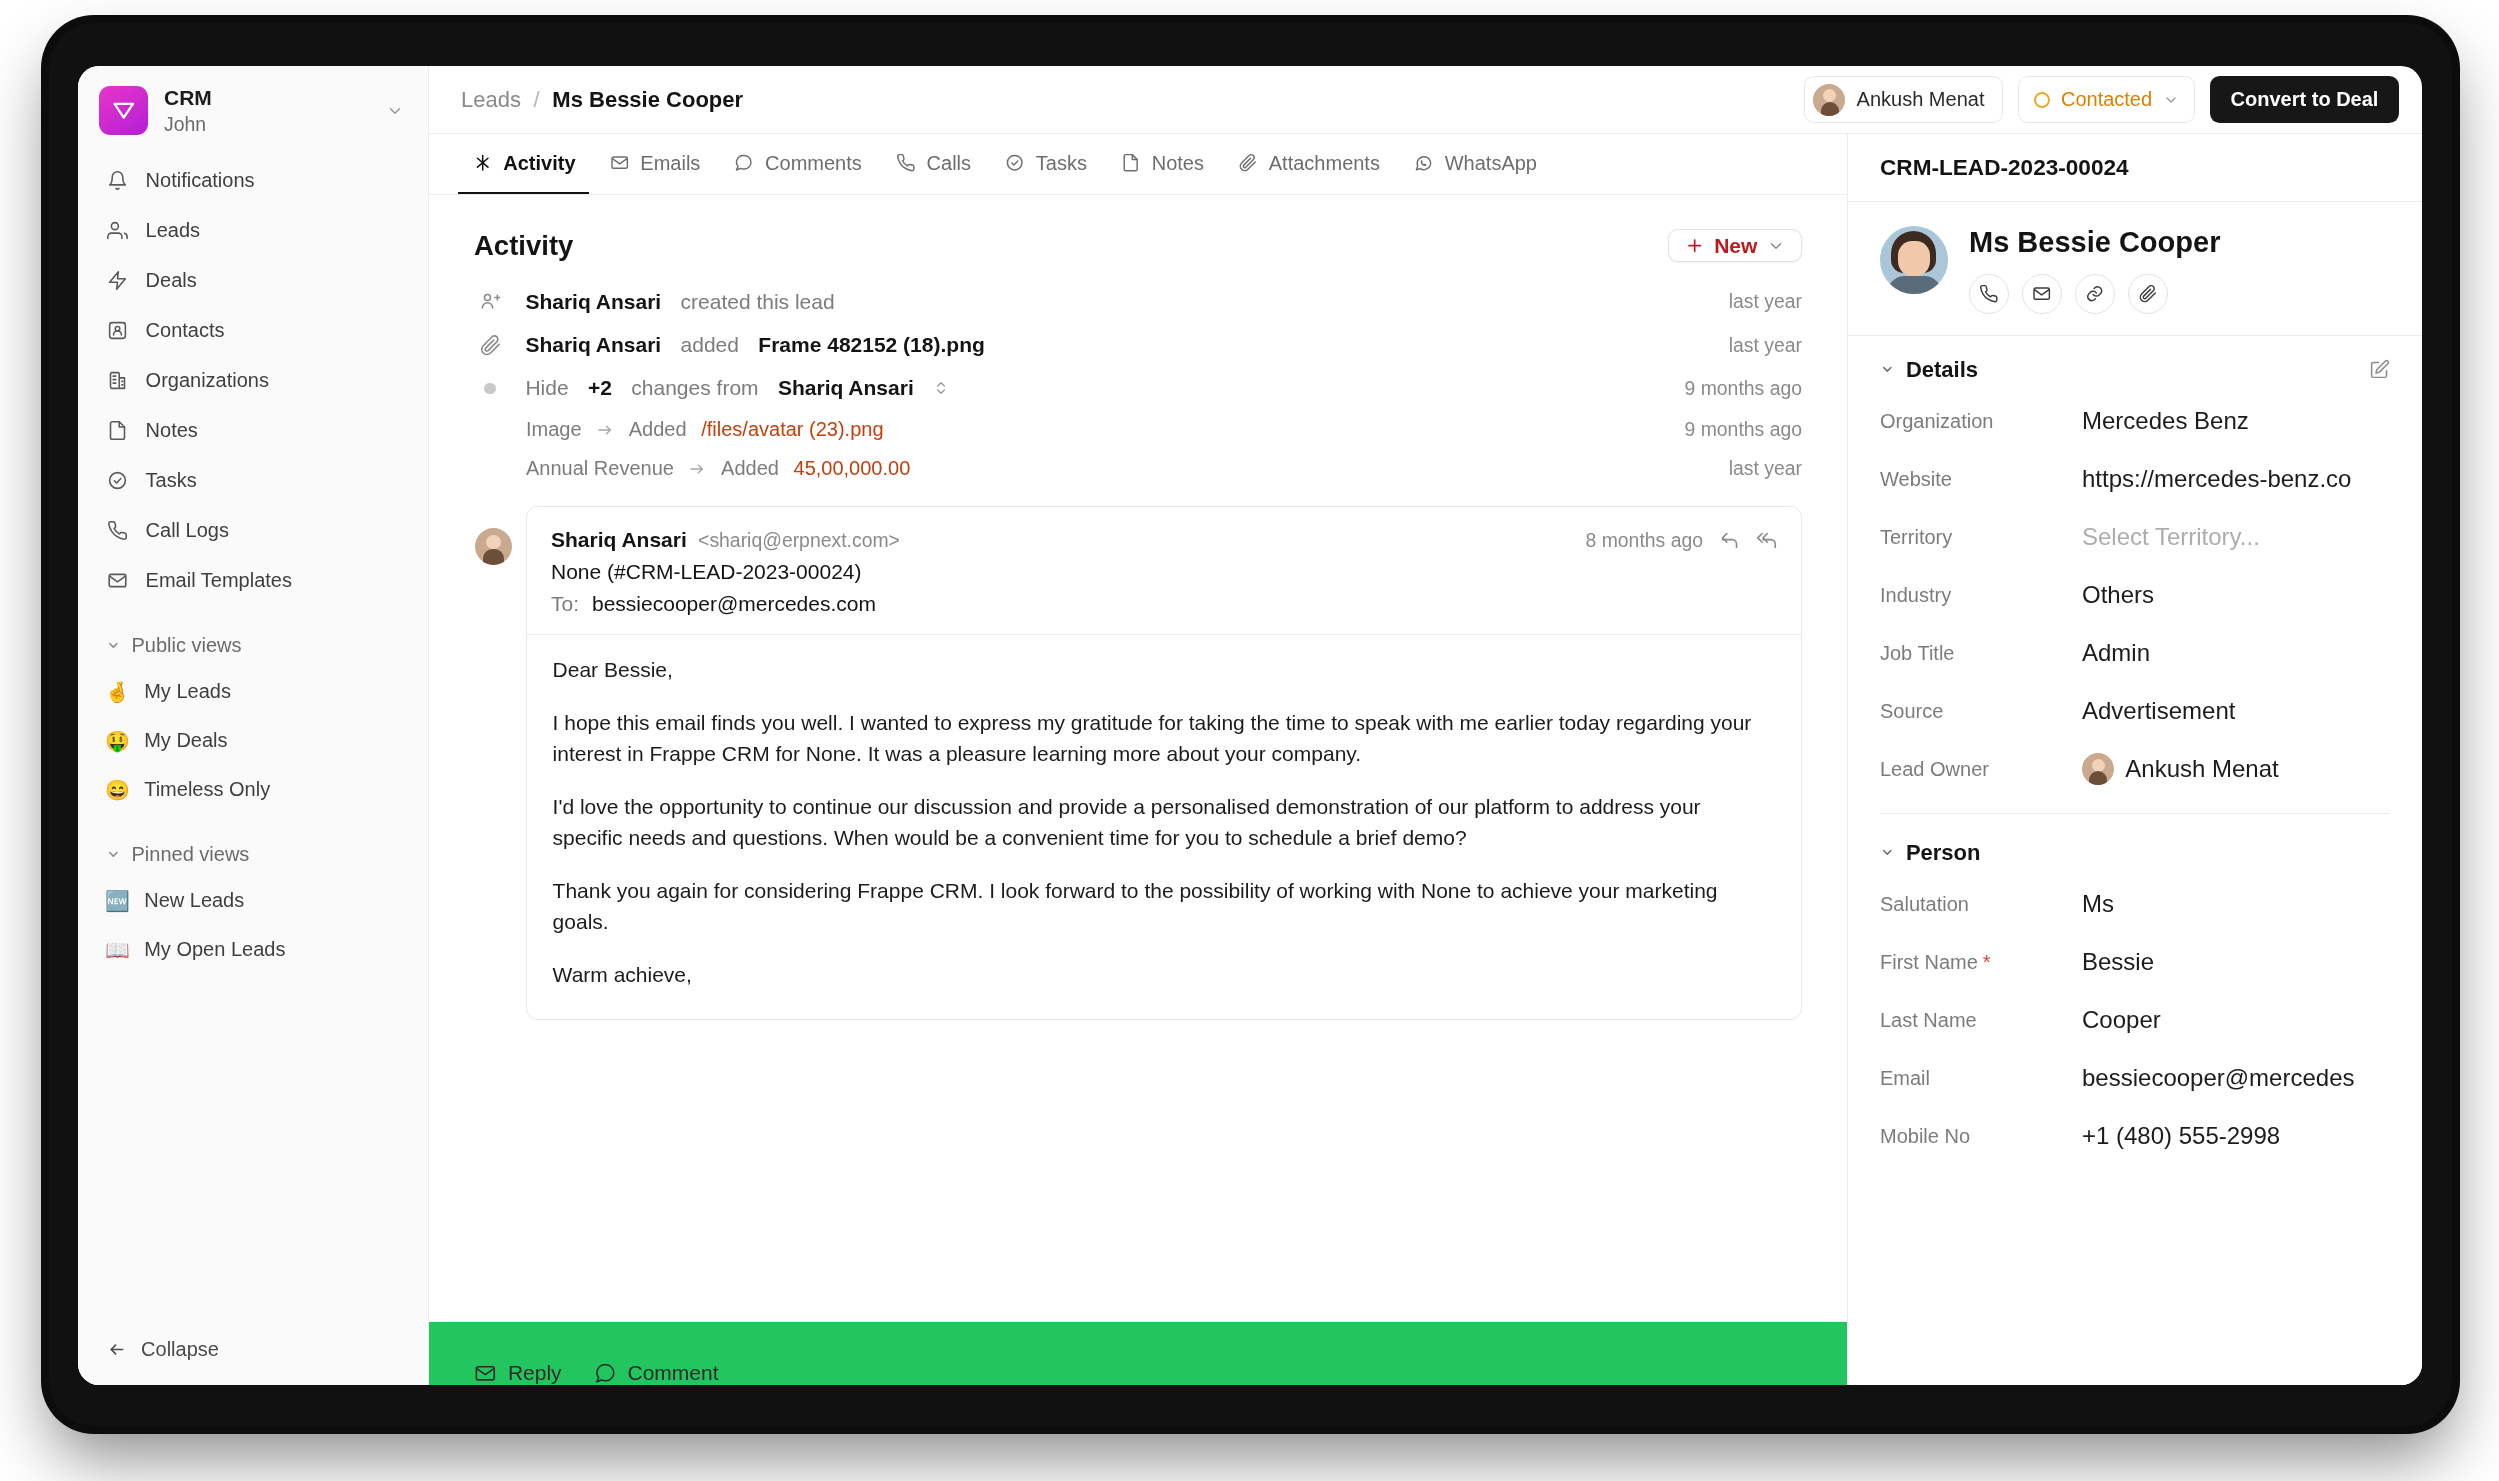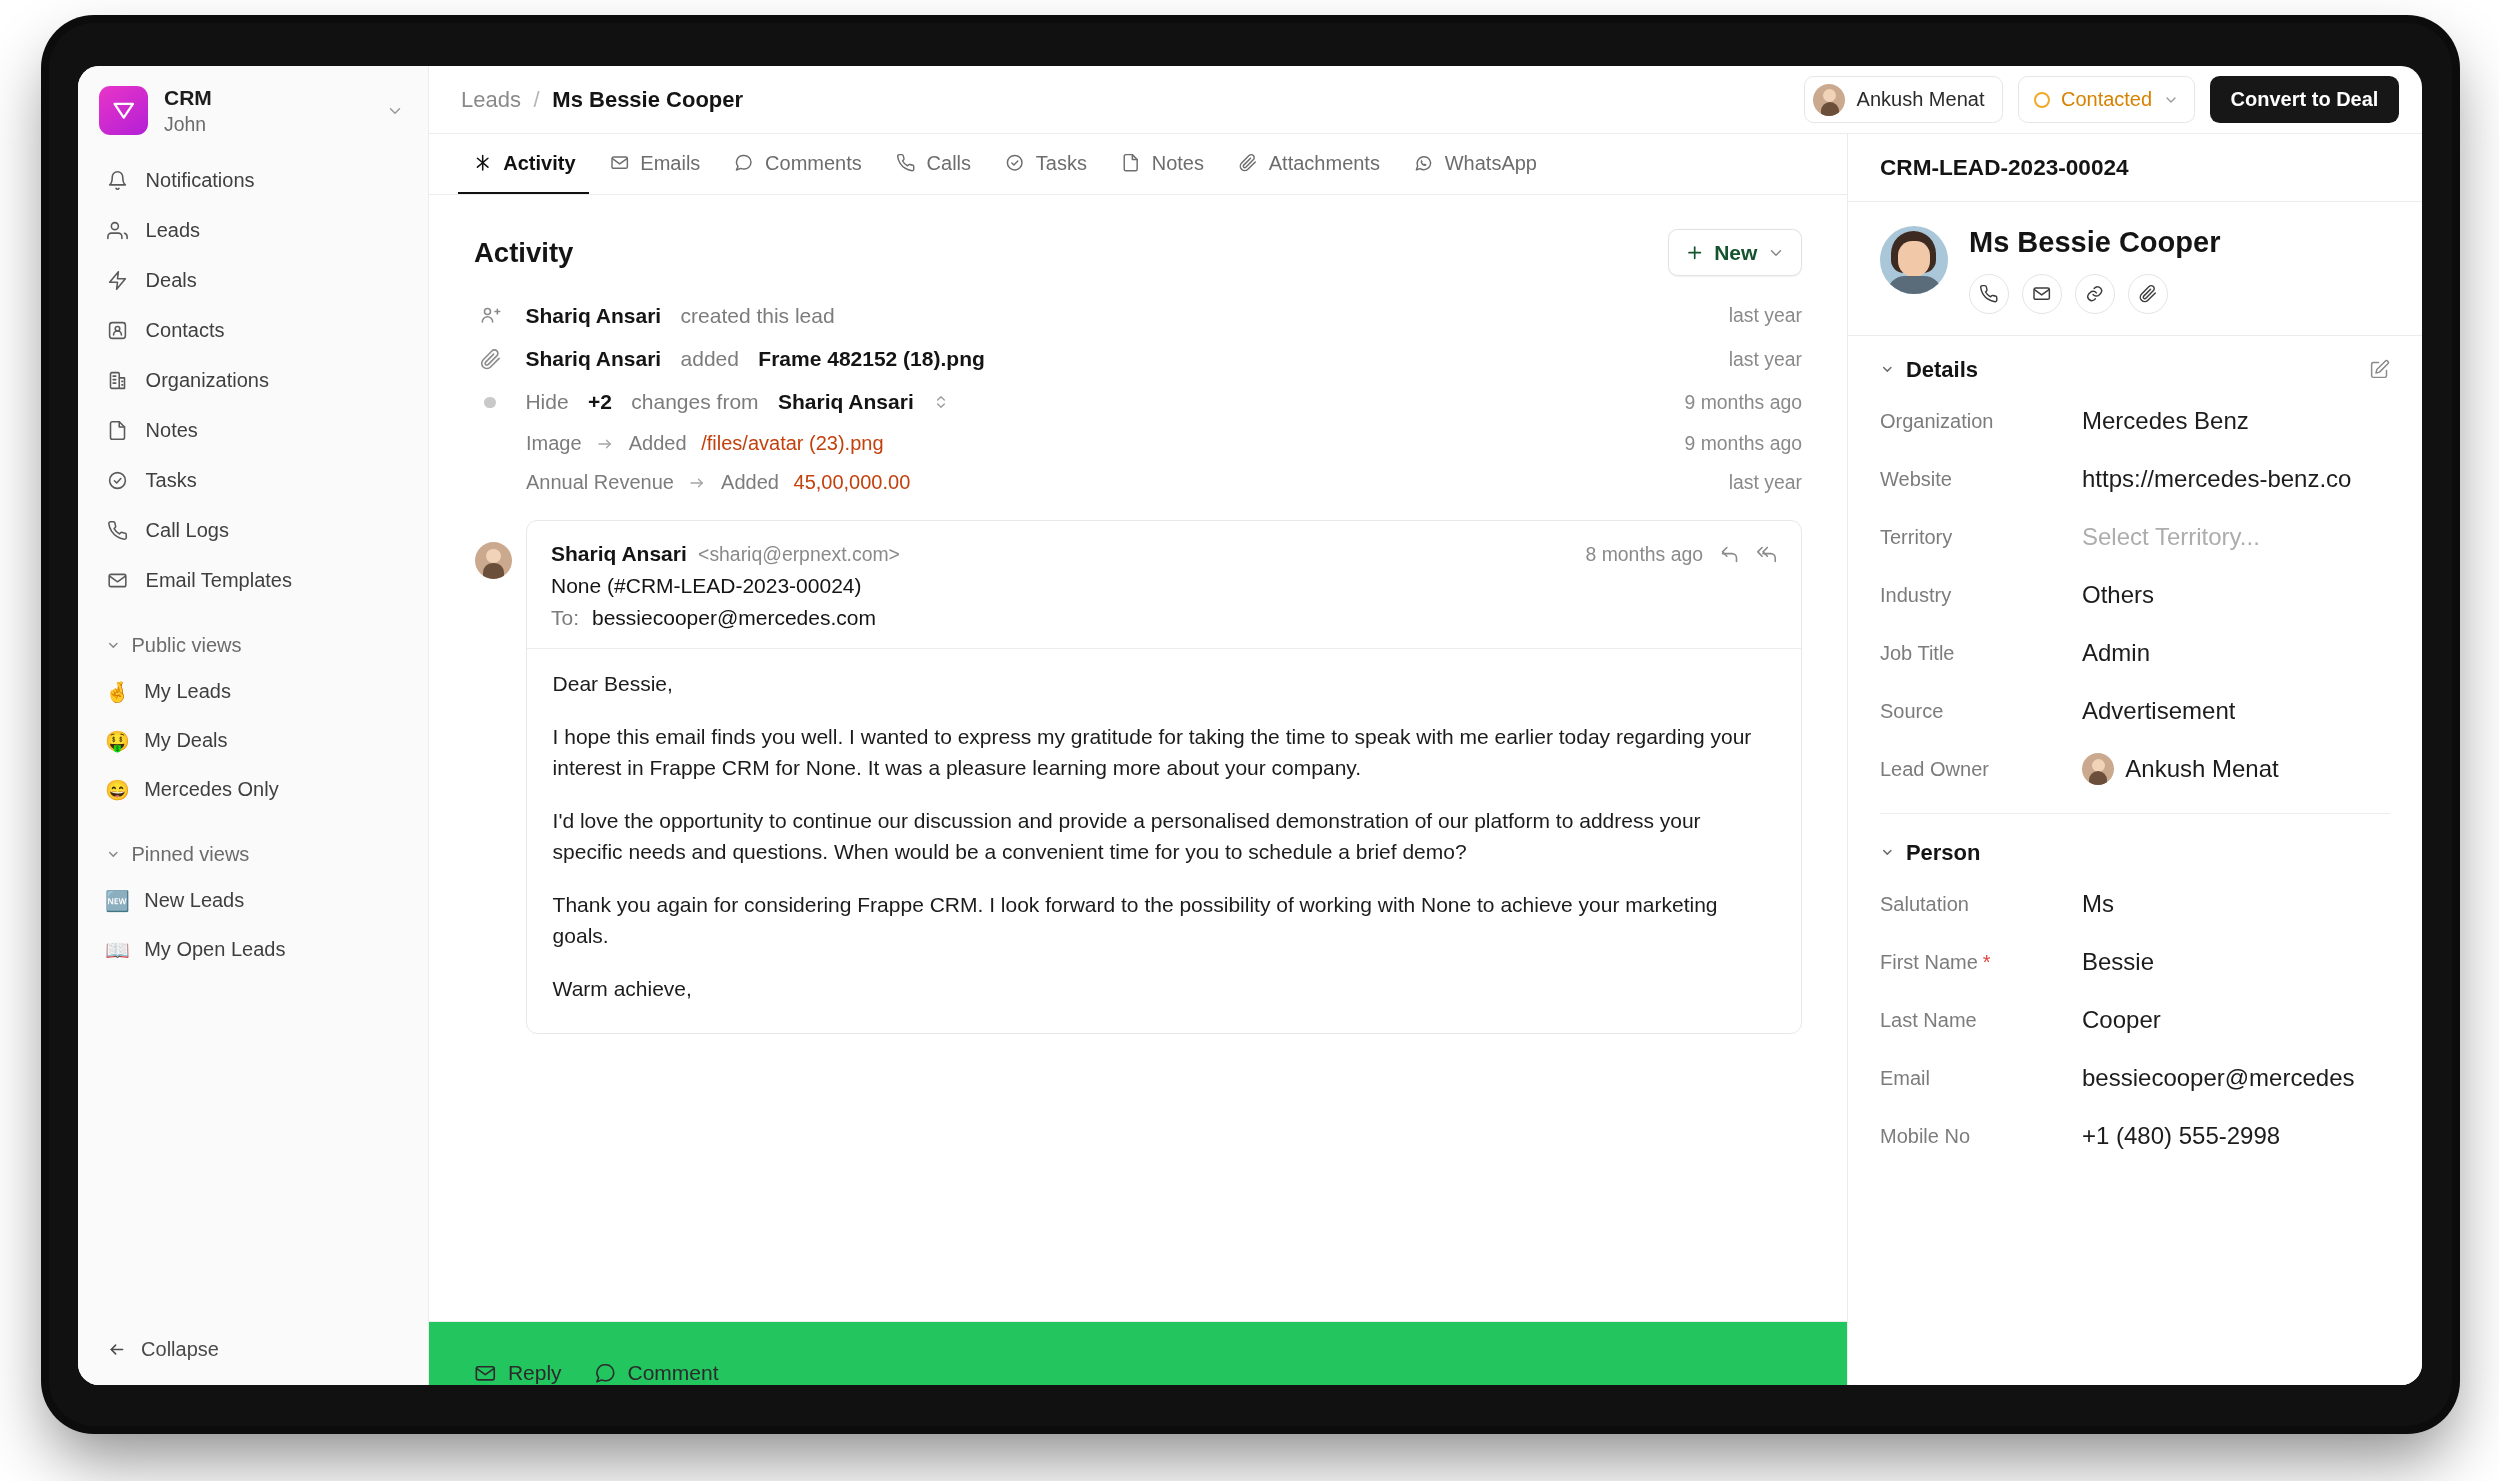--- a/index.html
+++ b/index.html
@@ -158,23 +158,23 @@
   .tab-ico { width: 22.6px; height: 22.6px; display: flex; align-items: center; justify-content: center; }
   .scrollarea { flex: 1; overflow: hidden; position: relative; padding: 0 0 0 0; }
   .act-head {
     display: flex; align-items: center;
     padding: 34px 45px 18px 45px;
   }
   .act-title { font-size: 27.5px; font-weight: 700; color: #141414; }
   .btn-new {
     margin-left: auto;
     display: flex; align-items: center; gap: 9.7px;
-    height: 47px; padding: 0 16px;
+    height: 33px; padding: 0 16px;
     background: #fff; border: 0.8px solid #e2e2e2; border-radius: 9.7px;
-    font-size: 21px; color: #14532d; font-weight: 600; cursor: pointer;
+    font-size: 21px; color: #b91c1c; font-weight: 600; cursor: pointer;
     box-shadow: 0 0.8px 1.6px rgba(0,0,0,0.06);
     font-family: inherit;
   }
   .timeline { padding: 0 45px; }
   .tl-row {
     display: flex; align-items: center;
     gap: 19.4px; padding: 9.7px 0;
     font-size: 21px; color: #141414;
   }
   .tl-ico { width: 32px; display: flex; justify-content: center; color: #8a8a8a; flex: none; }
@@ -373,21 +373,21 @@
         <div class="view-item">
           <span class="emoji">🤞</span>
           <span>My Leads</span>
         </div>
         <div class="view-item">
           <span class="emoji">🤑</span>
           <span>My Deals</span>
         </div>
         <div class="view-item">
           <span class="emoji">😄</span>
-          <span>Mercedes Only</span>
+          <span>Timeless Only</span>
         </div>
       </div>
 
       <div class="section">
         <div class="section-head">
           <span class="chev">
               <svg width="14.6" height="14.6" viewBox="0 0 24 24" fill="none" stroke="currentColor" stroke-width="2.4" stroke-linecap="round" stroke-linejoin="round">
                 <polyline points="6 9 12 15 18 9"></polyline>
               </svg>
             </span>

